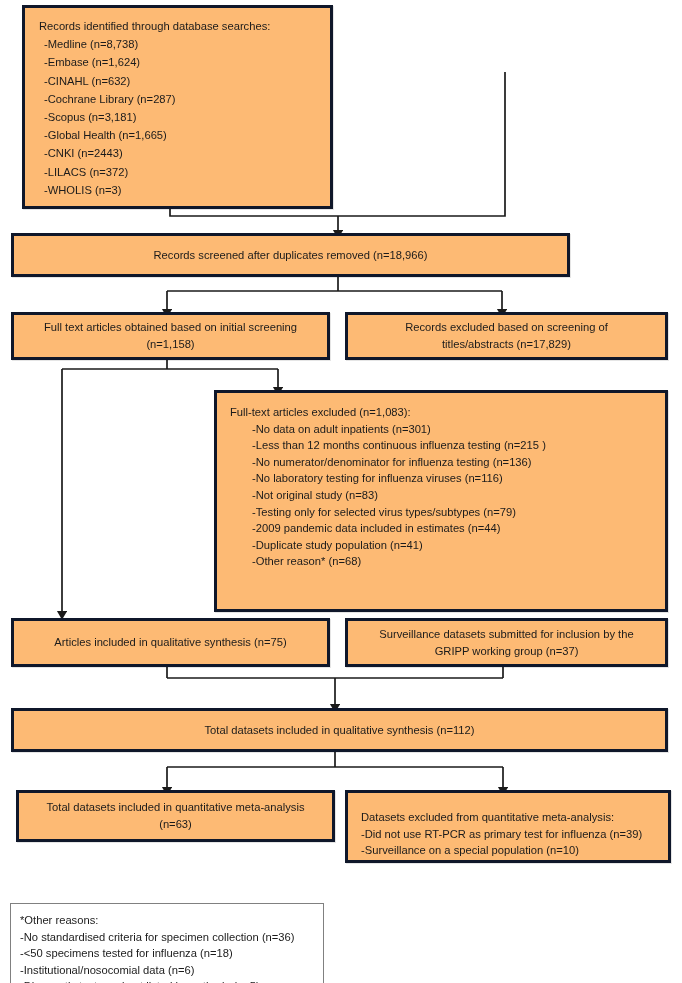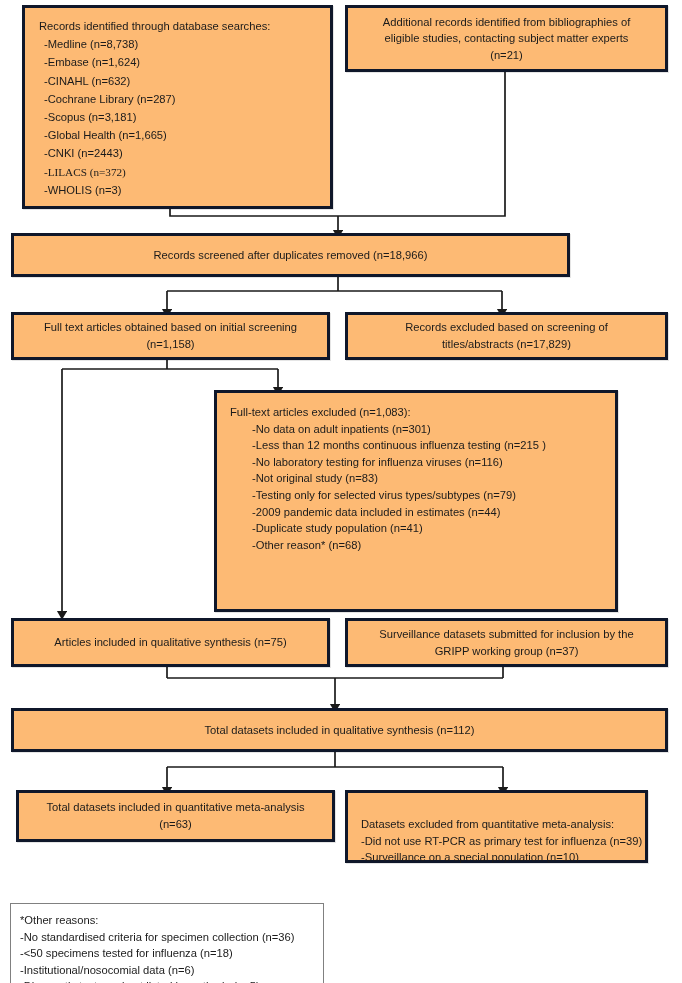--- a/index.html
+++ b/index.html
@@ -109,48 +109,44 @@
 
   <div class="box" style="left:22px; top:5px; width:311px; height:204px; padding:9px 0 0 14px;">
     <div class="ln b1-line hdr">Records identified through database searches:</div>
     <div class="ln b1-line" style="padding-left:5px;">-Medline (n=8,738)</div>
     <div class="ln b1-line" style="padding-left:5px;">-Embase (n=1,624)</div>
     <div class="ln b1-line" style="padding-left:5px;">-CINAHL (n=632)</div>
     <div class="ln b1-line" style="padding-left:5px;">-Cochrane Library (n=287)</div>
     <div class="ln b1-line" style="padding-left:5px;">-Scopus (n=3,181)</div>
     <div class="ln b1-line" style="padding-left:5px;">-Global Health (n=1,665)</div>
     <div class="ln b1-line" style="padding-left:5px;">-CNKI (n=2443)</div>
-    <div class="ln b1-line" style="padding-left:5px;font-family:Liberation Serif, serif;">-LILACS (n=372)</div>
+    <div class="ln b1-line" style="padding-left:5px;">-LILACS (n=372)</div>
     <div class="ln b1-line" style="padding-left:5px;">-WHOLIS (n=3)</div>
   </div>
 
-  <div class="box center vcenter" style="left:345px; top:5px; width:323px; height:67px;">
-    <div class="ln">Additional records identified from bibliographies of</div>
-    <div class="ln">eligible studies, contacting subject matter experts</div>
-    <div class="ln">(n=21)</div>
-  </div>
 
   <div class="box center vcenter" style="left:11px; top:233px; width:559px; height:44px;">
     <div class="ln">Records screened after duplicates removed (n=18,966)</div>
   </div>
 
   <div class="box center vcenter" style="left:11px; top:312px; width:319px; height:48px;">
     <div class="ln">Full text articles obtained based on initial screening</div>
     <div class="ln">(n=1,158)</div>
   </div>
 
   <div class="box center vcenter" style="left:345px; top:312px; width:323px; height:48px;">
     <div class="ln">Records excluded based on screening of</div>
     <div class="ln">titles/abstracts (n=17,829)</div>
   </div>
 
-  <div class="box" style="left:214px; top:390px; width:404px; height:222px; padding:11px 0 0 13px;">
+  <div class="box" style="left:214px; top:390px; width:454px; height:222px; padding:11px 0 0 13px;">
     <div class="ln hdr">Full-text articles excluded (n=1,083):</div>
     <div class="ln ind">-No data on adult inpatients (n=301)</div>
     <div class="ln ind">-Less than 12 months continuous influenza testing (n=215 )</div>
+    <div class="ln ind">-No numerator/denominator for influenza testing (n=136)</div>
     <div class="ln ind">-No laboratory testing for influenza viruses (n=116)</div>
     <div class="ln ind">-Not original study (n=83)</div>
     <div class="ln ind">-Testing only for selected virus types/subtypes (n=79)</div>
     <div class="ln ind">-2009 pandemic data included in estimates (n=44)</div>
     <div class="ln ind">-Duplicate study population (n=41)</div>
     <div class="ln ind">-Other reason* (n=68)</div>
   </div>
 
   <div class="box center vcenter" style="left:11px; top:618px; width:319px; height:49px;">
     <div class="ln">Articles included in qualitative synthesis (n=75)</div>
@@ -163,21 +159,21 @@
 
   <div class="box center vcenter" style="left:11px; top:708px; width:657px; height:44px;">
     <div class="ln">Total datasets included in qualitative synthesis (n=112)</div>
   </div>
 
   <div class="box center vcenter" style="left:16px; top:790px; width:319px; height:52px;">
     <div class="ln">Total datasets included in quantitative meta-analysis</div>
     <div class="ln">(n=63)</div>
   </div>
 
-  <div class="box" style="left:345px; top:790px; width:303px; height:73px; padding:23px 0 0 13px;">
+  <div class="box" style="left:345px; top:790px; width:326px; height:73px; padding:16px 0 0 13px;">
     <div class="ln hdr">Datasets excluded from quantitative meta-analysis:</div>
     <div class="ln">-Did not use RT-PCR as primary test for influenza (n=39)</div>
     <div class="ln">-Surveillance on a special population (n=10)</div>
   </div>
 
   <div class="box white" style="left:10px; top:874px; width:314px; height:100px; padding:8px 0 0 9px;margin-top:29px;">
     <div class="ln hdr">*Other reasons:</div>
     <div class="ln">-No standardised criteria for specimen collection (n=36)</div>
     <div class="ln">-&lt;50 specimens tested for influenza (n=18)</div>
     <div class="ln">-Institutional/nosocomial data (n=6)</div>

